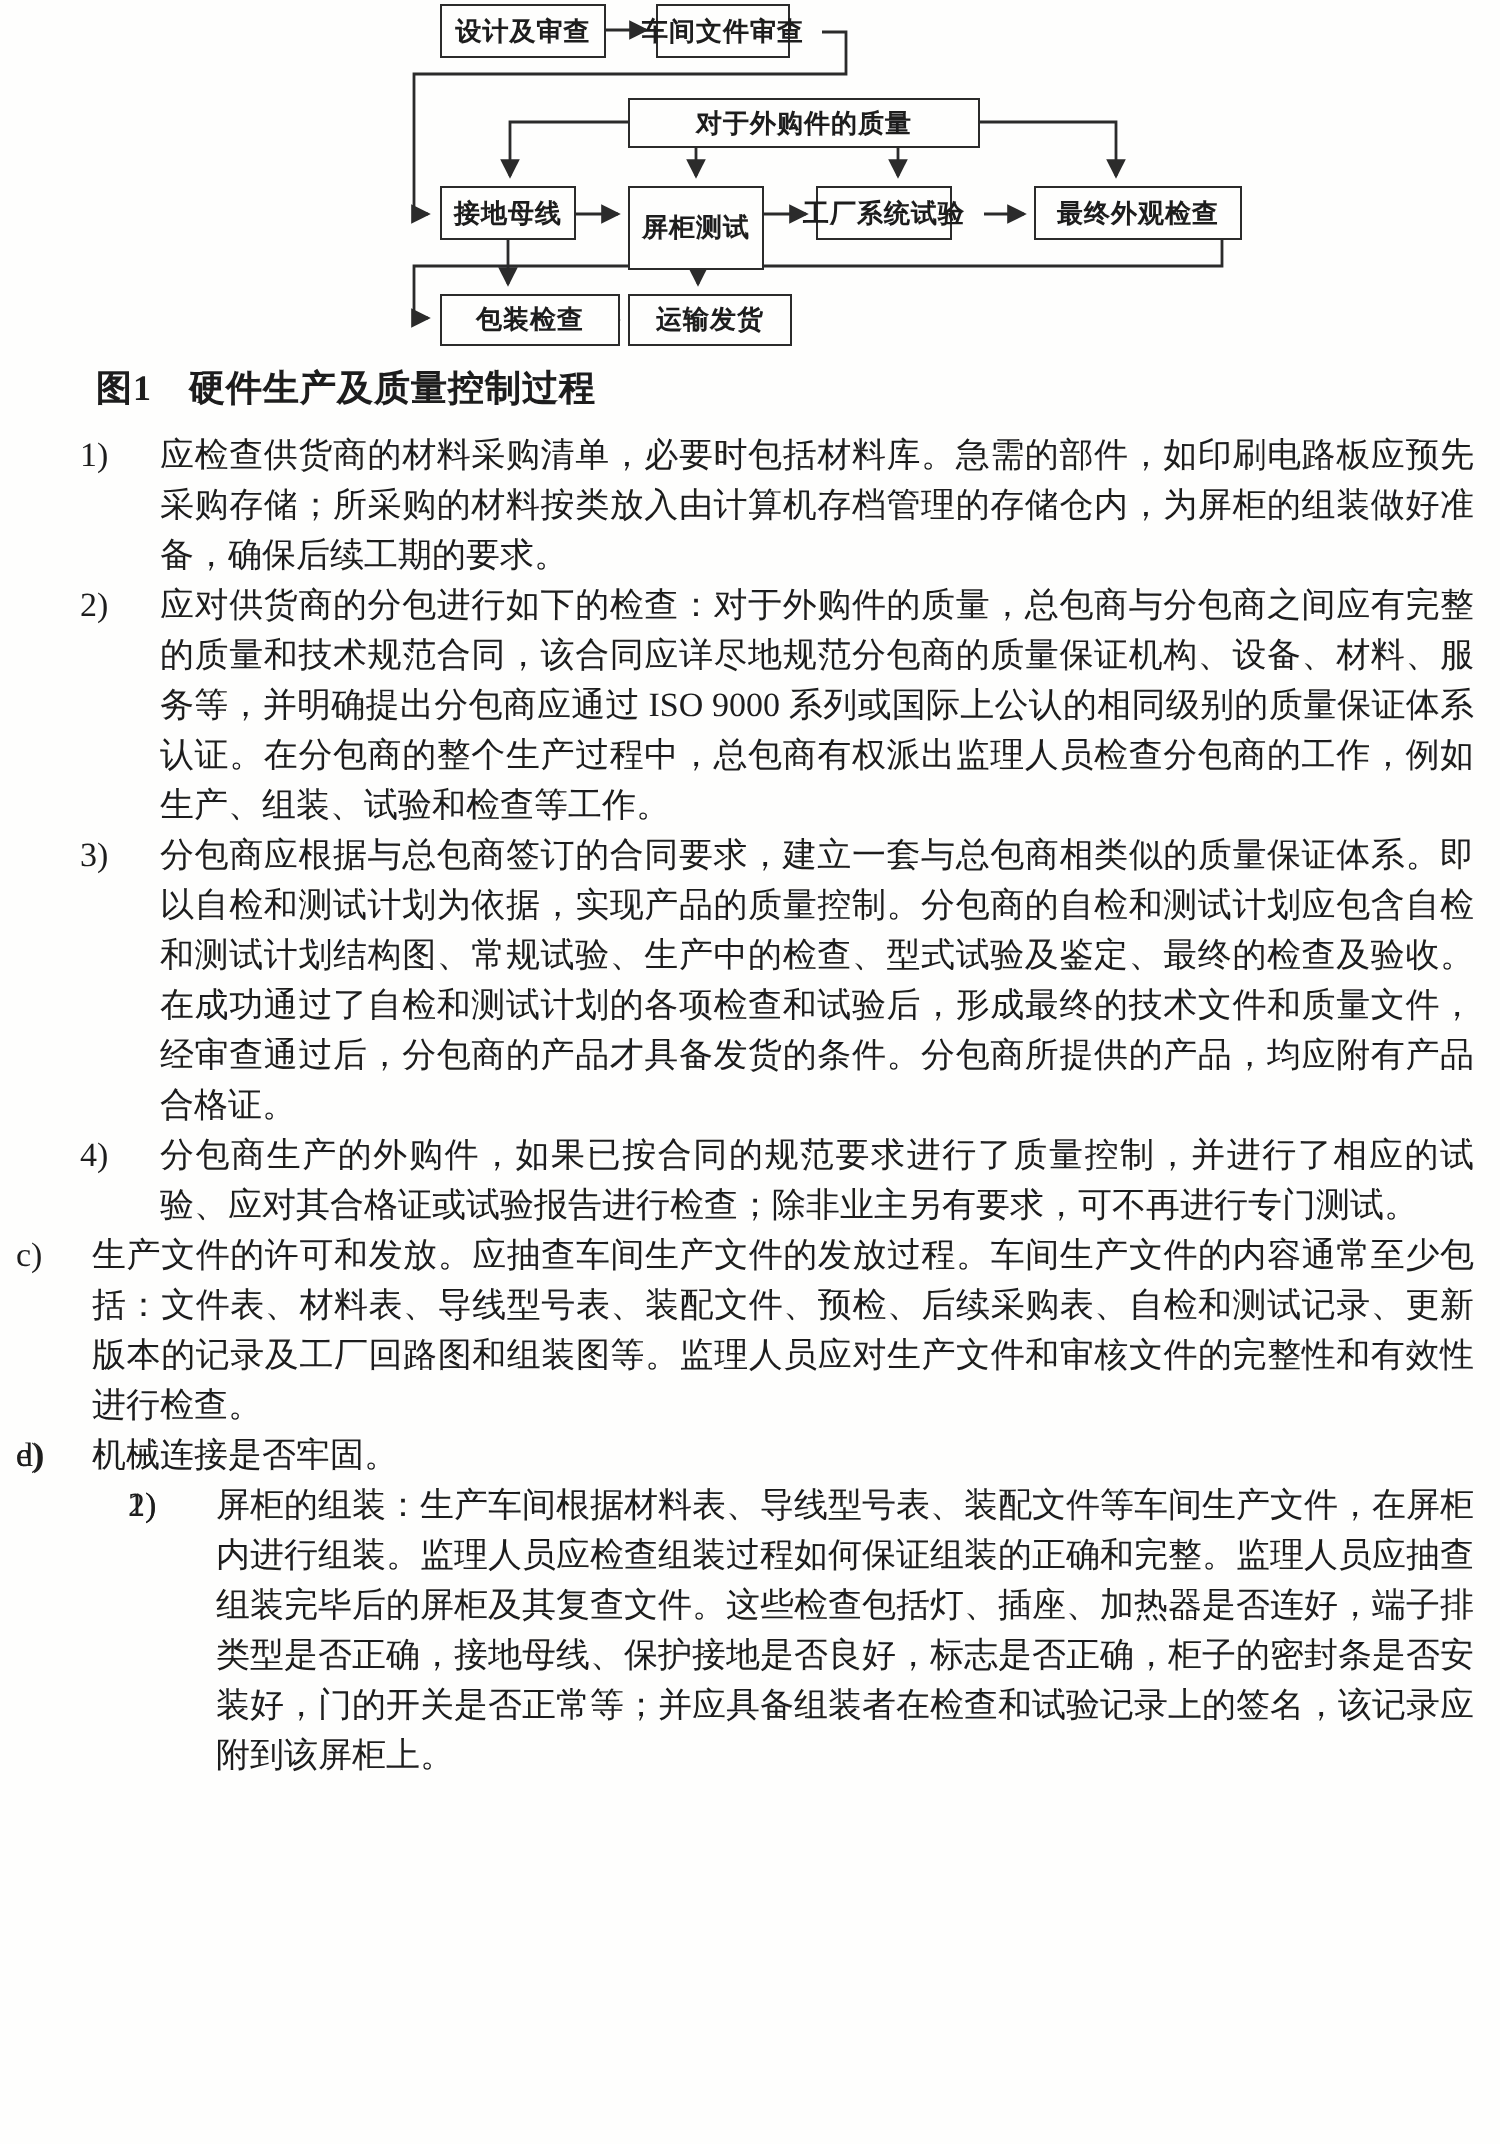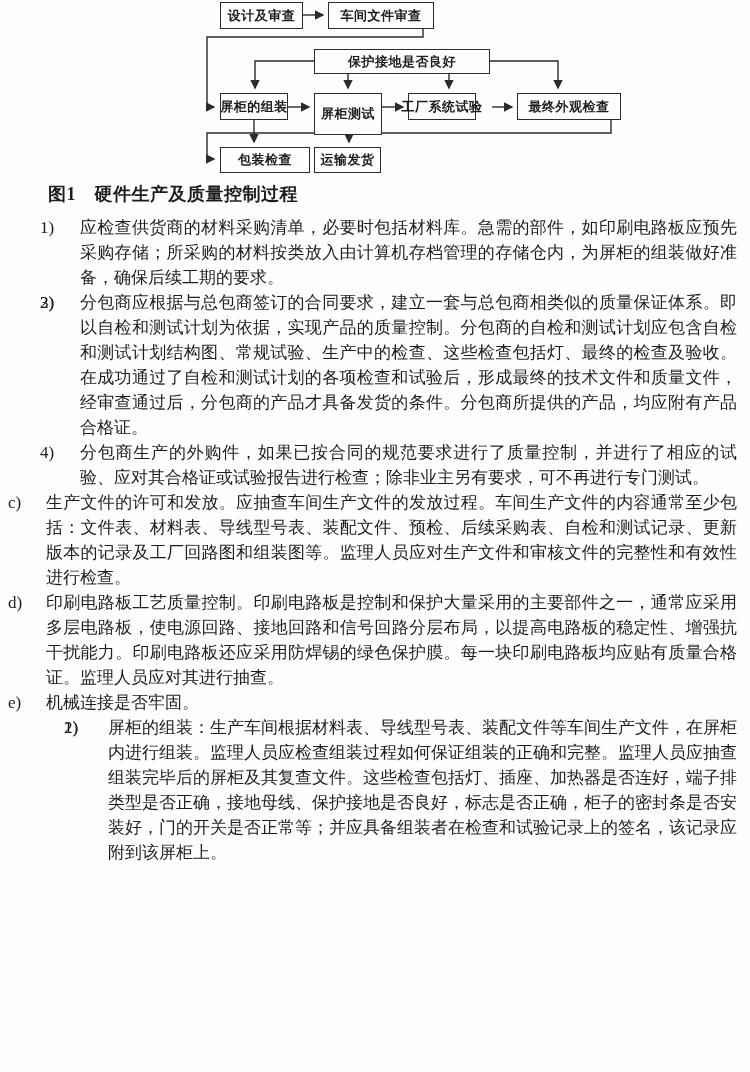--- a/index.html
+++ b/index.html
@@ -59,61 +59,61 @@
       <path d="M334,107 H355" marker-end="url(#arr)"></path>
       <path d="M444,107 H464" marker-end="url(#arr)"></path>
       <path d="M553,111 H563 V133 H159 V159 H166" marker-end="url(#arr)"></path>
       <path d="M206,120 V142" marker-end="url(#arr)"></path>
       <path d="M301,120 V142" marker-end="url(#arr)"></path>
       <path d="M239,160 H261" marker-end="url(#arr)"></path>
     </g>
   </svg>
 
   <div class="fbox" style="left:172px;top:2px;width:83px;height:27px">设计及审查</div>
-  <div class="fbox" style="left:280px;top:2px;width:106px;height:27px">车间文件审查</div>
-  <div class="fbox" style="left:266px;top:49px;width:176px;height:25px">保护接地是否良好</div>
-  <div class="fbox" style="left:172px;top:93px;width:68px;height:27px">屏柜的组装</div>
+  <div class="fbox" style="left:280px;top:2px;width:67px;height:27px">车间文件审查</div>
+  <div class="fbox" style="left:266px;top:49px;width:176px;height:25px">对于外购件的质量</div>
+  <div class="fbox" style="left:172px;top:93px;width:68px;height:27px">接地母线</div>
   <div class="fbox" style="left:266px;top:93px;width:68px;height:42px">屏柜测试</div>
   <div class="fbox" style="left:360px;top:93px;width:68px;height:27px">工厂系统试验</div>
   <div class="fbox" style="left:469px;top:93px;width:104px;height:27px">最终外观检查</div>
   <div class="fbox" style="left:172px;top:147px;width:90px;height:26px">包装检查</div>
-  <div class="fbox" style="left:266px;top:147px;width:67px;height:26px">运输发货</div>
+  <div class="fbox" style="left:266px;top:147px;width:82px;height:26px">运输发货</div>
 
   <div class="figure-caption">图1　硬件生产及质量控制过程</div>
 </div>
 
 <div class="content">
 
   <div class="item lvl1">
     <span class="marker">1)</span>
     <span>应检查供货商的材料采购清单，必要时包括材料库。急需的部件，如印刷电路板应预先采购存储；所采购的材料按类放入由计算机存档管理的存储仓内，为屏柜的组装做好准备，确保后续工期的要求。</span>
   </div>
 
   <div class="item lvl1">
     <span class="marker">2)</span>
+    <span>应对供货商的分包进行如下的检查：对于外购件的质量，总包商与分包商之间应有完整的质量和技术规范合同，该合同应详尽地规范分包商的质量保证机构、设备、材料、服务等，并明确提出分包商应通过 ISO 9000 系列或国际上公认的相同级别的质量保证体系认证。在分包商的整个生产过程中，总包商有权派出监理人员检查分包商的工作，例如生产、组装、试验和检查等工作。</span>
   </div>
 
   <div class="item lvl1">
     <span class="marker">3)</span>
-    <span>分包商应根据与总包商签订的合同要求，建立一套与总包商相类似的质量保证体系。即以自检和测试计划为依据，实现产品的质量控制。分包商的自检和测试计划应包含自检和测试计划结构图、常规试验、生产中的检查、这些检查包括灯、最终的检查及验收。在成功通过了自检和测试计划的各项检查和试验后，形成最终的技术文件和质量文件，经审查通过后，分包商的产品才具备发货的条件。分包商所提供的产品，均应附有产品合格证。</span>
+    <span>分包商应根据与总包商签订的合同要求，建立一套与总包商相类似的质量保证体系。即以自检和测试计划为依据，实现产品的质量控制。分包商的自检和测试计划应包含自检和测试计划结构图、常规试验、生产中的检查、型式试验及鉴定、最终的检查及验收。在成功通过了自检和测试计划的各项检查和试验后，形成最终的技术文件和质量文件，经审查通过后，分包商的产品才具备发货的条件。分包商所提供的产品，均应附有产品合格证。</span>
   </div>
 
   <div class="item lvl1">
     <span class="marker">4)</span>
     <span>分包商生产的外购件，如果已按合同的规范要求进行了质量控制，并进行了相应的试验、应对其合格证或试验报告进行检查；除非业主另有要求，可不再进行专门测试。</span>
   </div>
 
   <div class="item lvl0">
     <span class="marker">c)</span>
     <span>生产文件的许可和发放。应抽查车间生产文件的发放过程。车间生产文件的内容通常至少包括：文件表、材料表、导线型号表、装配文件、预检、后续采购表、自检和测试记录、更新版本的记录及工厂回路图和组装图等。监理人员应对生产文件和审核文件的完整性和有效性进行检查。</span>
   </div>
 
   <div class="item lvl0">
     <span class="marker">d)</span>
-    <span>印刷电路板工艺质量控制。印刷电路板是控制和保护大量采用的主要部件之一，通常应采用多层电路板，使电源回路、接地回路和信号回路分层布局，以提高电路板的稳定性、增强抗干扰能力。印刷电路板还应采用防焊锡的绿色保护膜。每一块印刷电路板均应贴有质量合格证。监理人员应对其进行抽查。</span>
   </div>
 
   <div class="item lvl0">
     <span class="marker">e)</span>
     <span>机械连接是否牢固。</span>
   </div>
 
   <div class="item lvl2">
     <span class="marker">1)</span>
   </div>

